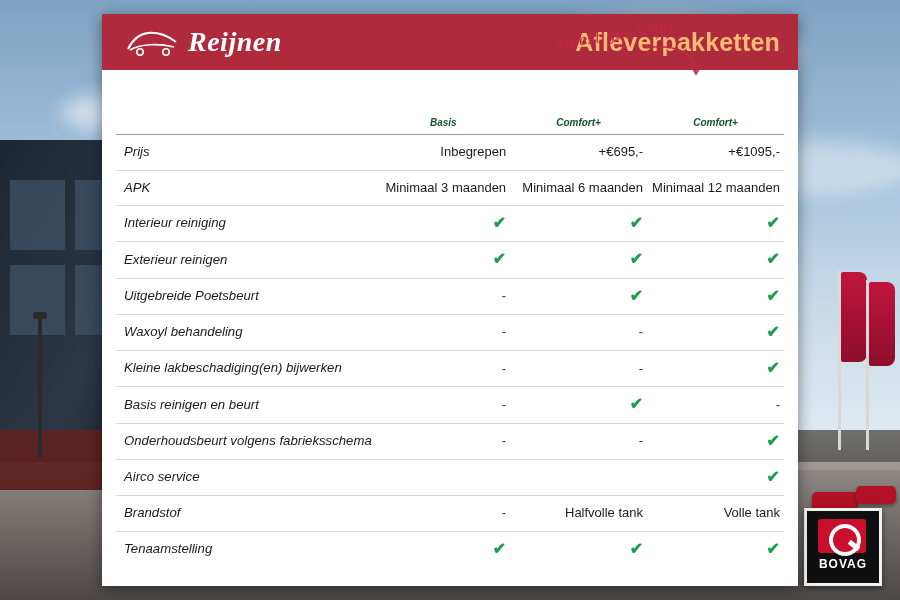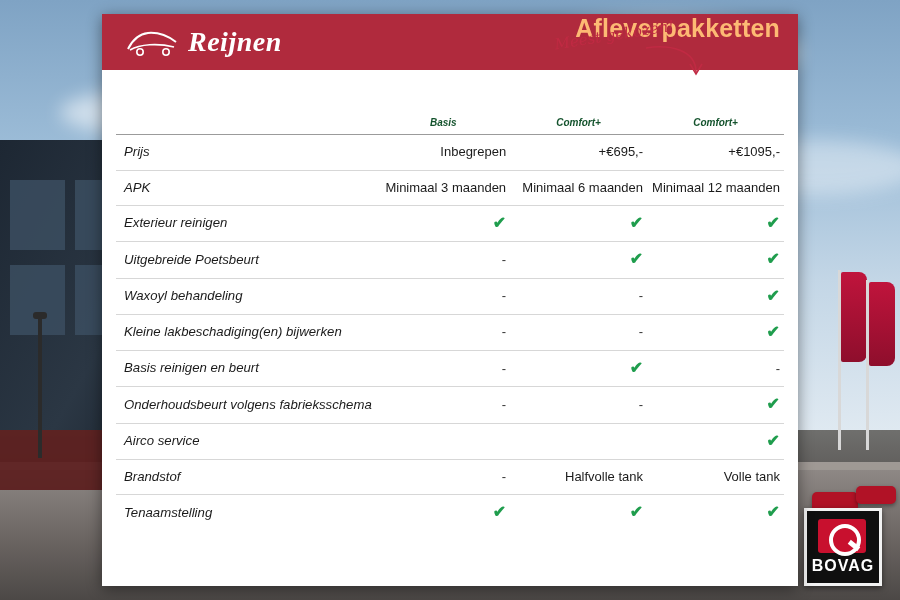--- a/index.html
+++ b/index.html
@@ -35,26 +35,26 @@
   .lamp{position:absolute;width:4px;background:#2b2b2b;}
   .lamphead{position:absolute;width:14px;height:7px;background:#2b2b2b;border-radius:3px;}
 
   
   #bovag{position:absolute;right:18px;bottom:14px;width:72px;height:72px;background:#0f0f0f;
          border:3px solid #f2f2f2;box-shadow:0 2px 6px rgba(0,0,0,.5);}
   #bovag .sq{position:absolute;left:11px;top:8px;width:48px;height:34px;background:#c8102e;border-radius:3px;}
   #bovag .ring{position:absolute;left:22px;top:13px;width:24px;height:24px;border:4px solid #fff;border-radius:50%;}
   #bovag .tail{position:absolute;left:41px;top:32px;width:12px;height:5px;background:#fff;transform:rotate(38deg);}
   #bovag .txt{position:absolute;left:0;right:0;top:46px;text-align:center;color:#fff;
-              font-size:16px;font-weight:bold;letter-spacing:1px;font-family:"Liberation Sans",sans-serif;}
+              font-size:12px;font-weight:bold;letter-spacing:1px;font-family:"Liberation Sans",sans-serif;}
 
   
   #card{position:absolute;left:102px;top:14px;width:696px;height:572px;background:#fff;
         box-shadow:0 3px 14px rgba(0,0,0,.45);}
-  #header{height:56px;background:#b02a3d;display:flex;justify-content:space-between;
+  #header{height:56px;background:#b02a3d;display:flex;align-items:center;justify-content:space-between;
           padding:0 18px 0 22px;box-sizing:border-box;}
   #logo{display:flex;align-items:center;gap:6px;color:#fff;}
   #logo .wordmark{font-family:"Liberation Serif",serif;font-size:28px;font-style:italic;font-weight:bold;letter-spacing:.5px;}
   #title{color:#fdba74;font-size:25px;font-weight:bold;letter-spacing:.2px;}
 
   #tablewrap{padding:0 14px;box-sizing:border-box;}
   table{width:100%;border-collapse:collapse;table-layout:fixed;}
   col.c1{width:39%;} col.c2{width:20%;} col.c3{width:20.5%;} col.c4{width:20.5%;}
   th,td{padding:0;}
   thead th{height:58px;vertical-align:bottom;padding-bottom:6px;}
@@ -161,20 +161,26 @@
             <td class="val">+€695,-</td>
             <td class="val">+€1095,-</td>
           </tr>
           <tr>
             <td class="label">APK</td>
             <td class="val">Minimaal 3 maanden</td>
             <td class="val">Minimaal 6 maanden</td>
             <td class="val">Minimaal 12 maanden</td>
           </tr>
           <tr>
+            <td class="label">Interieur reiniging</td>
+            <td class="val"><span class="check">✔</span></td>
+            <td class="val"><span class="check">✔</span></td>
+            <td class="val"><span class="check">✔</span></td>
+          </tr>
+          <tr>
             <td class="label">Exterieur reinigen</td>
             <td class="val"><span class="check">✔</span></td>
             <td class="val"><span class="check">✔</span></td>
             <td class="val"><span class="check">✔</span></td>
           </tr>
           <tr>
             <td class="label">Uitgebreide Poetsbeurt</td>
             <td class="val"><span class="dash">-</span></td>
             <td class="val"><span class="check">✔</span></td>
             <td class="val"><span class="check">✔</span></td>

